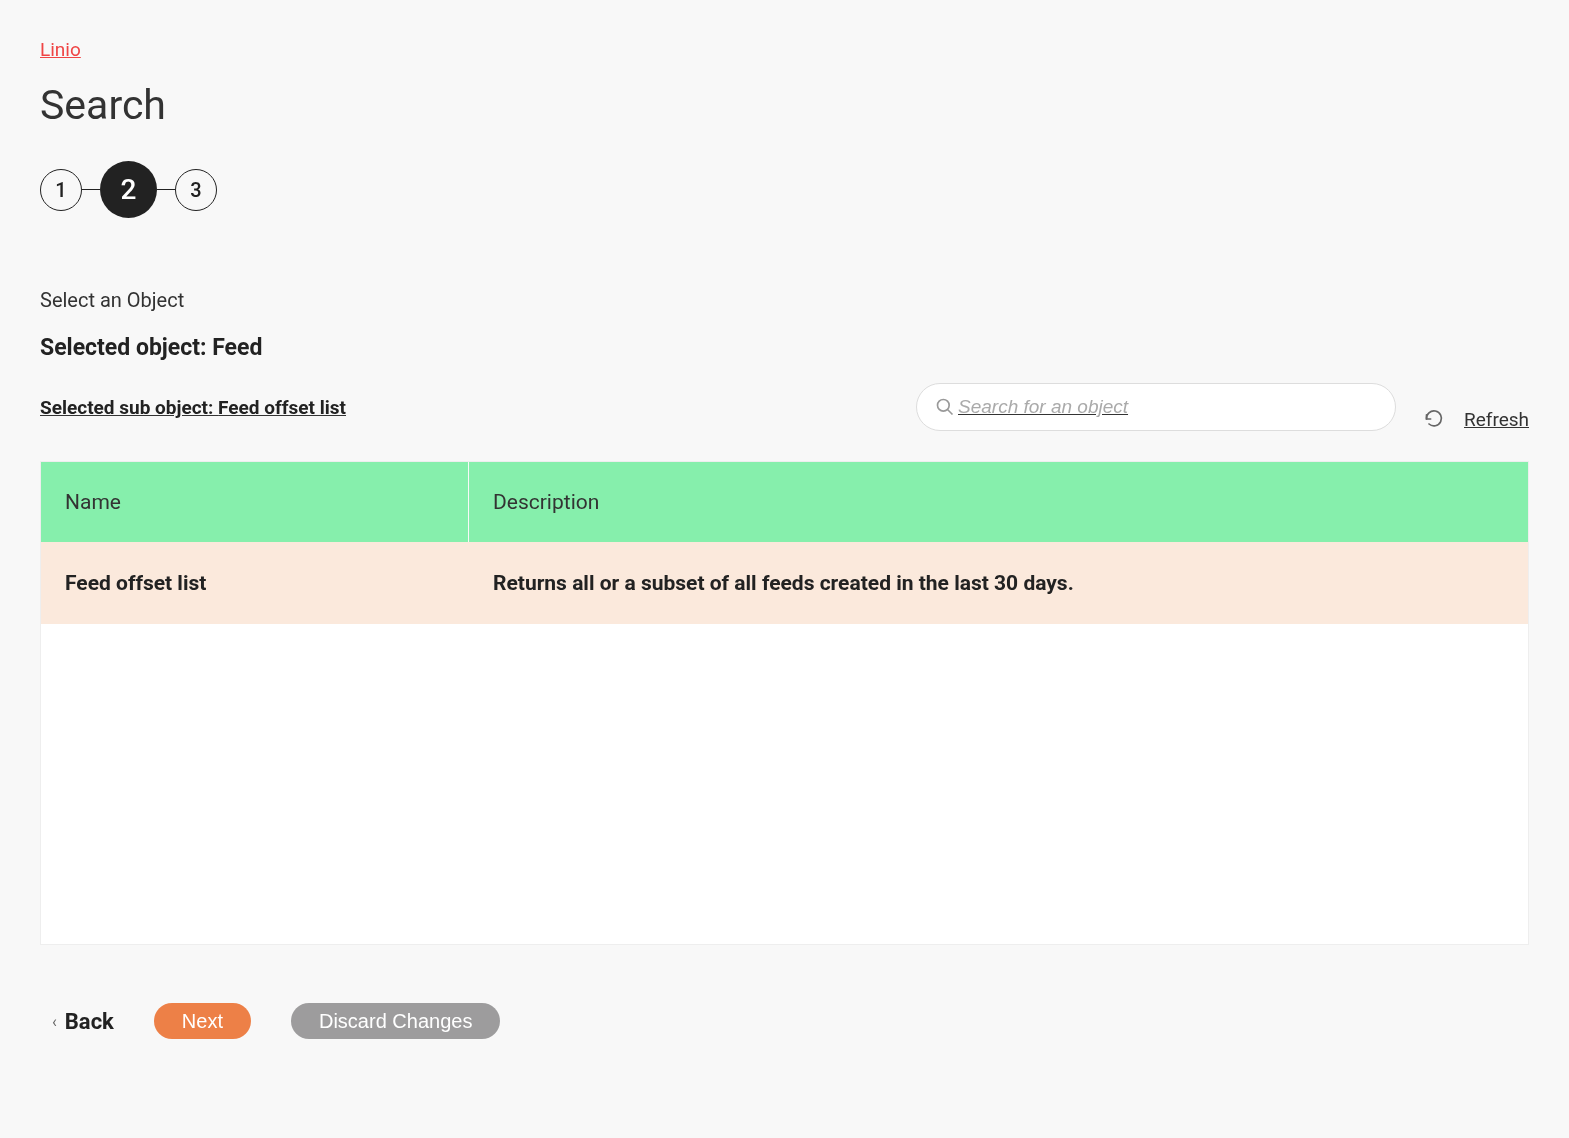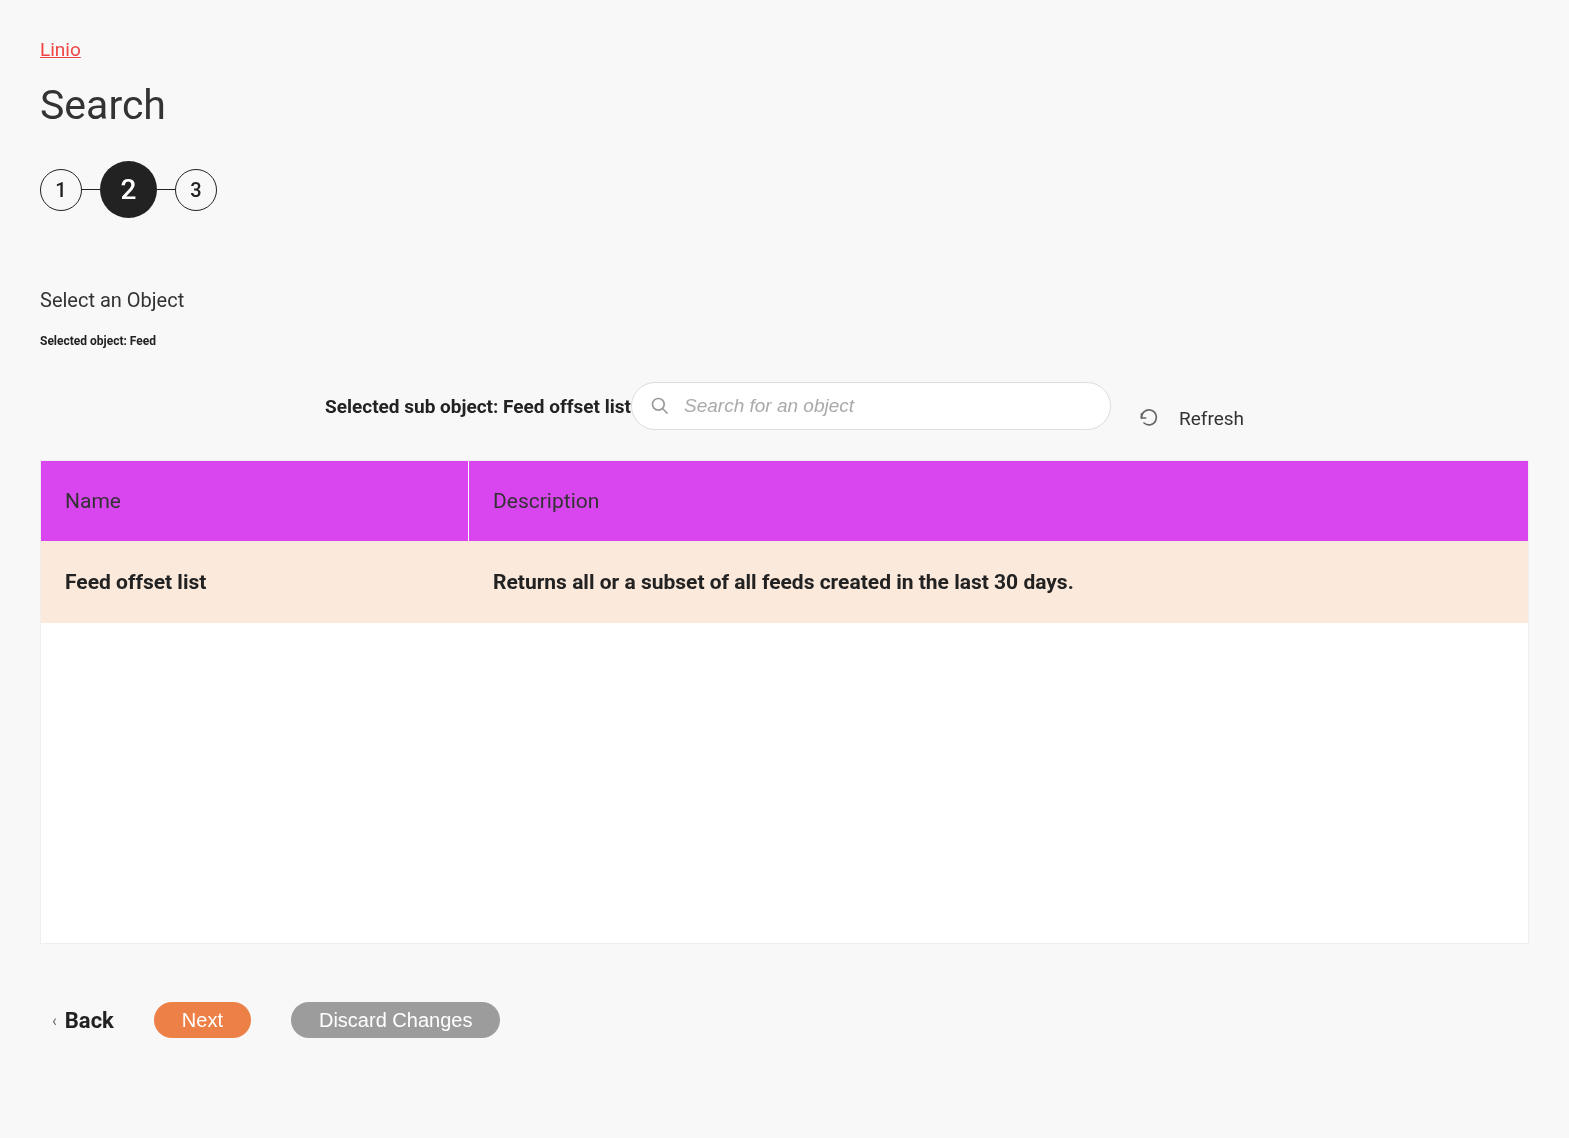--- a/index.html
+++ b/index.html
@@ -59,30 +59,31 @@
       width: 18px;
       height: 1.5px;
       background: #222;
     }
     .section-label {
       font-size: 20px;
       color: #333;
       margin-bottom: 22px;
     }
     .selected-object {
-      font-size: 12px;
-      font-weight: 700;
-      color: #222;
-      margin-bottom: 34px;
+      font-size: 23px;
+      font-weight: 700;
+      color: #222;
+      margin-bottom: 22px;
     }
     .sub-object-row {
       display: flex;
       align-items: center;
-      justify-content: center;
+      justify-content: space-between;
       margin-bottom: 30px;
+      text-decoration: underline;
     }
     .selected-sub-object {
       font-size: 19px;
       font-weight: 700;
       color: #222;
     }
     .search-refresh-group {
       display: flex;
       align-items: center;
       gap: 28px;
@@ -103,21 +104,21 @@
       stroke: #999;
       fill: none;
       flex-shrink: 0;
     }
     .search-input {
       border: none;
       outline: none;
       font-size: 19px;
       color: #a16207;
       width: 100%;
-      margin-left: 14px;
+      margin-left: 3px;
       font-style: italic;
       background: transparent;
     }
     .search-input::placeholder {
       color: #aaa;
       font-style: italic;
     }
     .refresh-group {
       display: flex;
       align-items: center;
@@ -135,21 +136,21 @@
       font-size: 19px;
       color: #333;
     }
     .table {
       width: 100%;
       background: #fff;
       border: 1px solid #eee;
     }
     .table-header {
       display: flex;
-      background: #d946ef;
+      background: #86efac;
       height: 80px;
       align-items: center;
     }
     .table-header .col-name {
       flex: 0 0 428px;
       padding-left: 24px;
       font-size: 21px;
       color: #333;
       border-right: 1px solid #f8f8f8;
       height: 100%;

